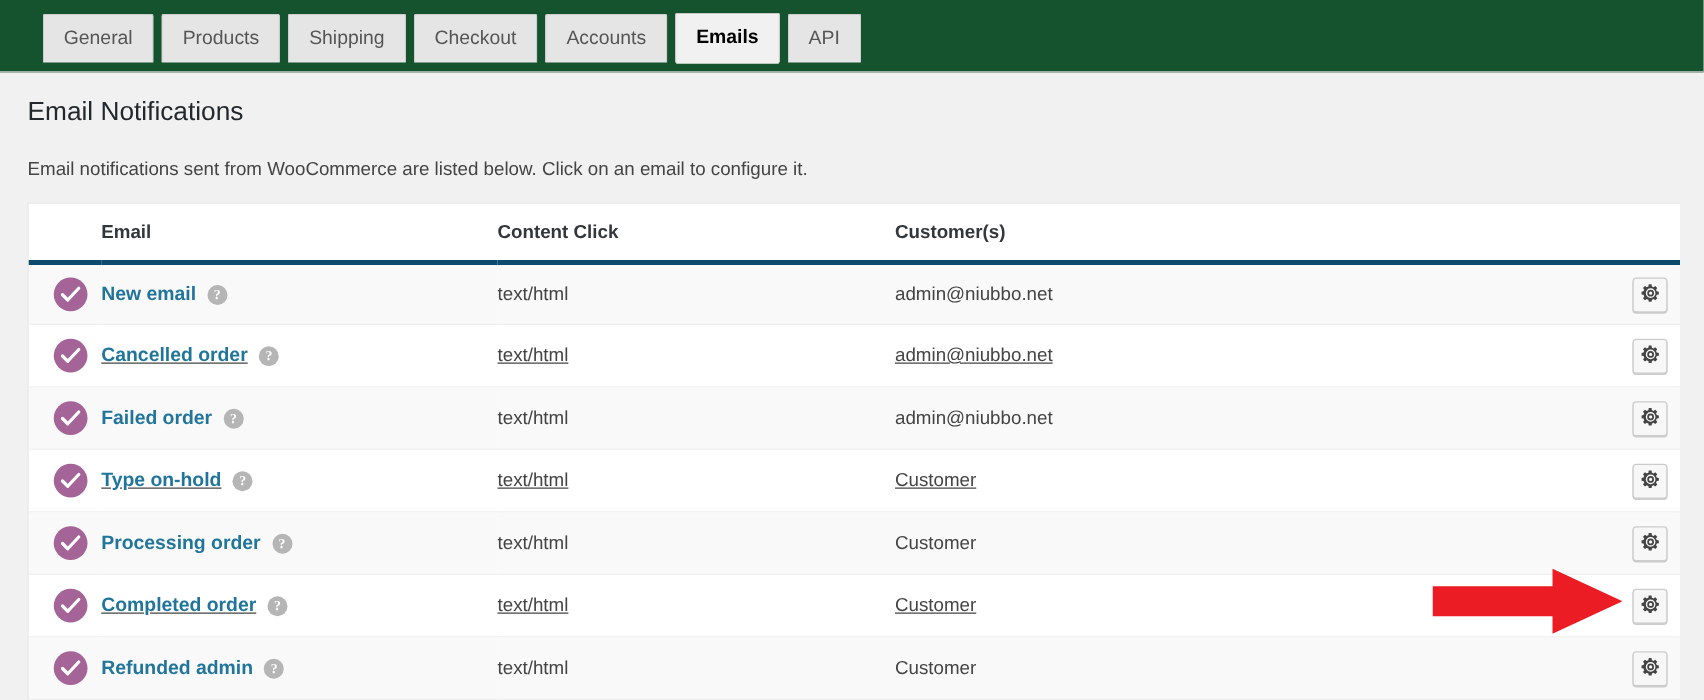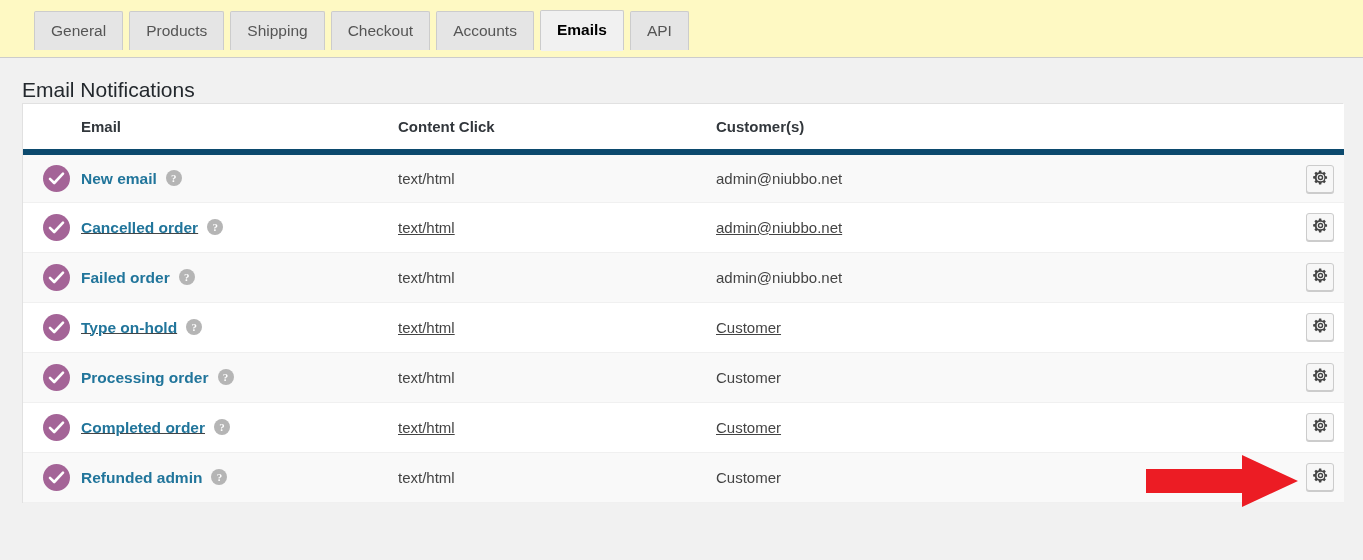--- a/index.html
+++ b/index.html
@@ -13,21 +13,21 @@
     font-family: "Liberation Sans", sans-serif;
     -webkit-font-smoothing: antialiased;
   }
 
   
   #tab-bar {
     position: relative;
     height: 58px;
     padding: 9px 0 12px 34px;
     border-bottom: 1px solid #ccc;
-    background: #fef9c3;
+    background: #14532d;
     white-space: nowrap;
     font-size: 0;
   }
   .tab {
     display: inline-block;
     vertical-align: bottom;
     height: 39px;
     line-height: 37px;
     padding: 0 16px;
     margin: 0 6px 0 0;
@@ -93,21 +93,21 @@
     border-collapse: collapse;
     table-layout: fixed;
   }
   table.wc-emails th {
     text-align: left;
     font-size: 15px;
     font-weight: 700;
     color: #32373c;
     padding: 14px 0 14px 0;
     background: #fff;
-    border-bottom: 6px solid #0c4a6e;
+    border-bottom: 4px solid #0c4a6e;
     vertical-align: middle;
     height: 46px;
   }
   table.wc-emails td {
     font-size: 15px;
     color: #444;
     padding: 0;
     height: 50px;
     vertical-align: middle;
     border-bottom: 1px solid #f0f0f0;
@@ -187,20 +187,21 @@
     z-index: 50;
   }
 </style>
 </head>
 <body>
 
 <nav id="tab-bar"><a class="tab" href="#">General</a><a class="tab" href="#">Products</a><a class="tab" href="#">Shipping</a><a class="tab" href="#">Checkout</a><a class="tab" href="#">Accounts</a><a class="tab active" href="#">Emails</a><a class="tab" href="#">API</a></nav>
 
 <div id="content">
   <h2 id="page-title">Email Notifications</h2>
+  <p id="page-desc">Email notifications sent from WooCommerce are listed below. Click on an email to configure it.</p>
 
   <div id="emails-table-wrap">
     <table class="wc-emails">
       <thead>
         <tr>
           <th class="col-status"></th>
           <th class="col-name">Email</th>
           <th class="col-type">Content Click</th>
           <th class="col-recip">Customer(s)</th>
           <th class="col-action"></th>

